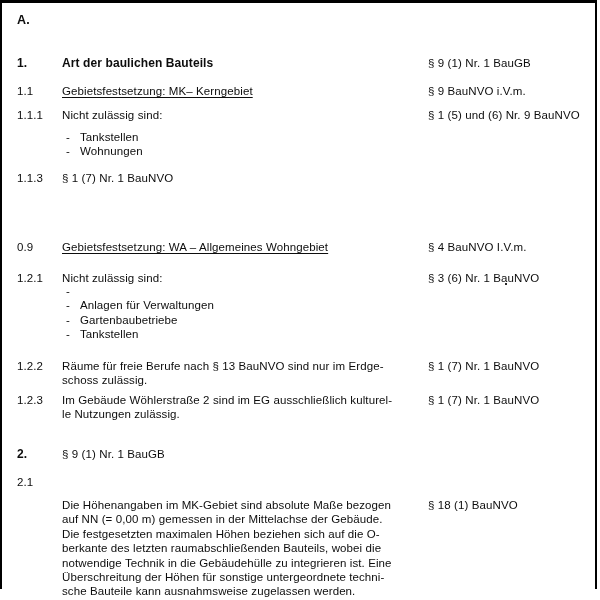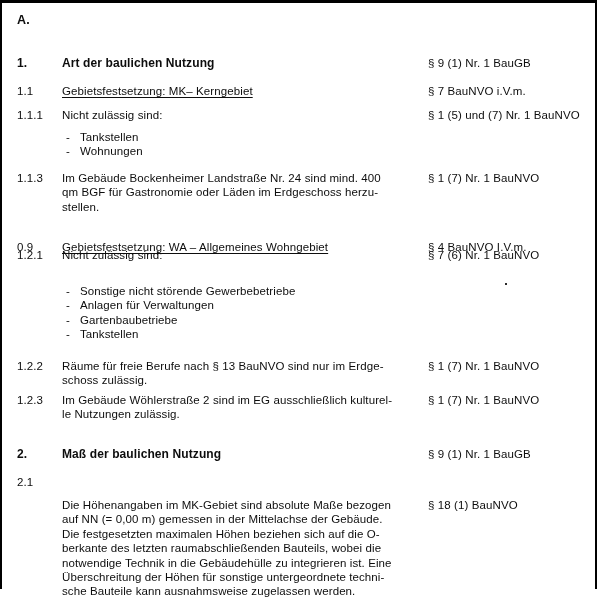--- a/index.html
+++ b/index.html
@@ -33,77 +33,73 @@
 <div class="page">
   <div class="frame"></div>
 
   <div class="row title-row" style="top:13px">
     <span class="num">A.</span>
     <span class="ref"></span>
   </div>
 
   <div class="row" style="top:56px">
     <span class="num hd">1.</span>
-    <span class="content hd">Art der baulichen Nutzung</span>
+    <span class="content hd">Art der baulichen Bauteils</span>
     <span class="ref">§ 9 (1) Nr. 1 BauGB</span>
   </div>
 
   <div class="row" style="top:84px">
     <span class="num">1.1</span>
     <span class="content ul">Gebietsfestsetzung: MK– Kerngebiet</span>
-    <span class="ref">§ 7 BauNVO i.V.m.</span>
+    <span class="ref">§ 9 BauNVO i.V.m.</span>
   </div>
 
   <div class="row" style="top:108px">
     <span class="num">1.1.1</span>
     <span class="content">Nicht zulässig sind:</span>
-    <span class="ref">§ 1 (5) und (7) Nr. 1 BauNVO</span>
+    <span class="ref">§ 1 (5) und (6) Nr. 9 BauNVO</span>
   </div>
 
   <div class="row" style="top:130px">
     <span class="num"></span>
     <div>
       <div class="bullet">
         <span class="dash">-</span>
         <span class="blabel">Tankstellen</span>
       </div>
       <div class="bullet">
         <span class="dash">-</span>
         <span class="blabel">Wohnungen</span>
       </div>
     </div>
     <span class="ref"></span>
   </div>
 
   <div class="row" style="top:171px">
     <span class="num">1.1.3</span>
-    <span class="content">Im Gebäude Bockenheimer Landstraße Nr. 24 sind mind. 400
-qm BGF für Gastronomie oder Läden im Erdgeschoss herzu-
-stellen.</span>
     <span class="ref">§ 1 (7) Nr. 1 BauNVO</span>
   </div>
 
   <div class="row" style="top:240px">
     <span class="num">0.9</span>
     <span class="content ul">Gebietsfestsetzung: WA – Allgemeines Wohngebiet</span>
     <span class="ref">§ 4 BauNVO I.V.m.</span>
   </div>
 
-  <div class="row" style="top:248px">
+  <div class="row" style="top:271px">
     <span class="num">1.2.1</span>
     <span class="content">Nicht zulässig sind:</span>
-    <span class="ref">§ 7 (6) Nr. 1 BauNVO</span>
+    <span class="ref">§ 3 (6) Nr. 1 BauNVO</span>
   </div>
 
   <div class="row" style="top:284px">
     <span class="num"></span>
     <div>
       <div class="bullet">
         <span class="dash">-</span>
-        <span class="blabel">Sonstige nicht störende Gewerbebetriebe</span>
       </div>
       <div class="bullet">
         <span class="dash">-</span>
         <span class="blabel">Anlagen für Verwaltungen</span>
       </div>
       <div class="bullet">
         <span class="dash">-</span>
         <span class="blabel">Gartenbaubetriebe</span>
       </div>
       <div class="bullet">
@@ -123,21 +119,20 @@
 
   <div class="row" style="top:393px">
     <span class="num">1.2.3</span>
     <span class="content">Im Gebäude Wöhlerstraße 2 sind im EG ausschließlich kulturel-
 le Nutzungen zulässig.</span>
     <span class="ref">§ 1 (7) Nr. 1 BauNVO</span>
   </div>
 
   <div class="row" style="top:447px">
     <span class="num hd">2.</span>
-    <span class="content hd">Maß der baulichen Nutzung</span>
     <span class="ref">§ 9 (1) Nr. 1 BauGB</span>
   </div>
 
   <div class="row" style="top:475px">
     <span class="num">2.1</span>
   </div>
 
   <div class="row" style="top:498px">
     <span class="num"></span>
     <span class="content">Die Höhenangaben im MK-Gebiet sind absolute Maße bezogen

